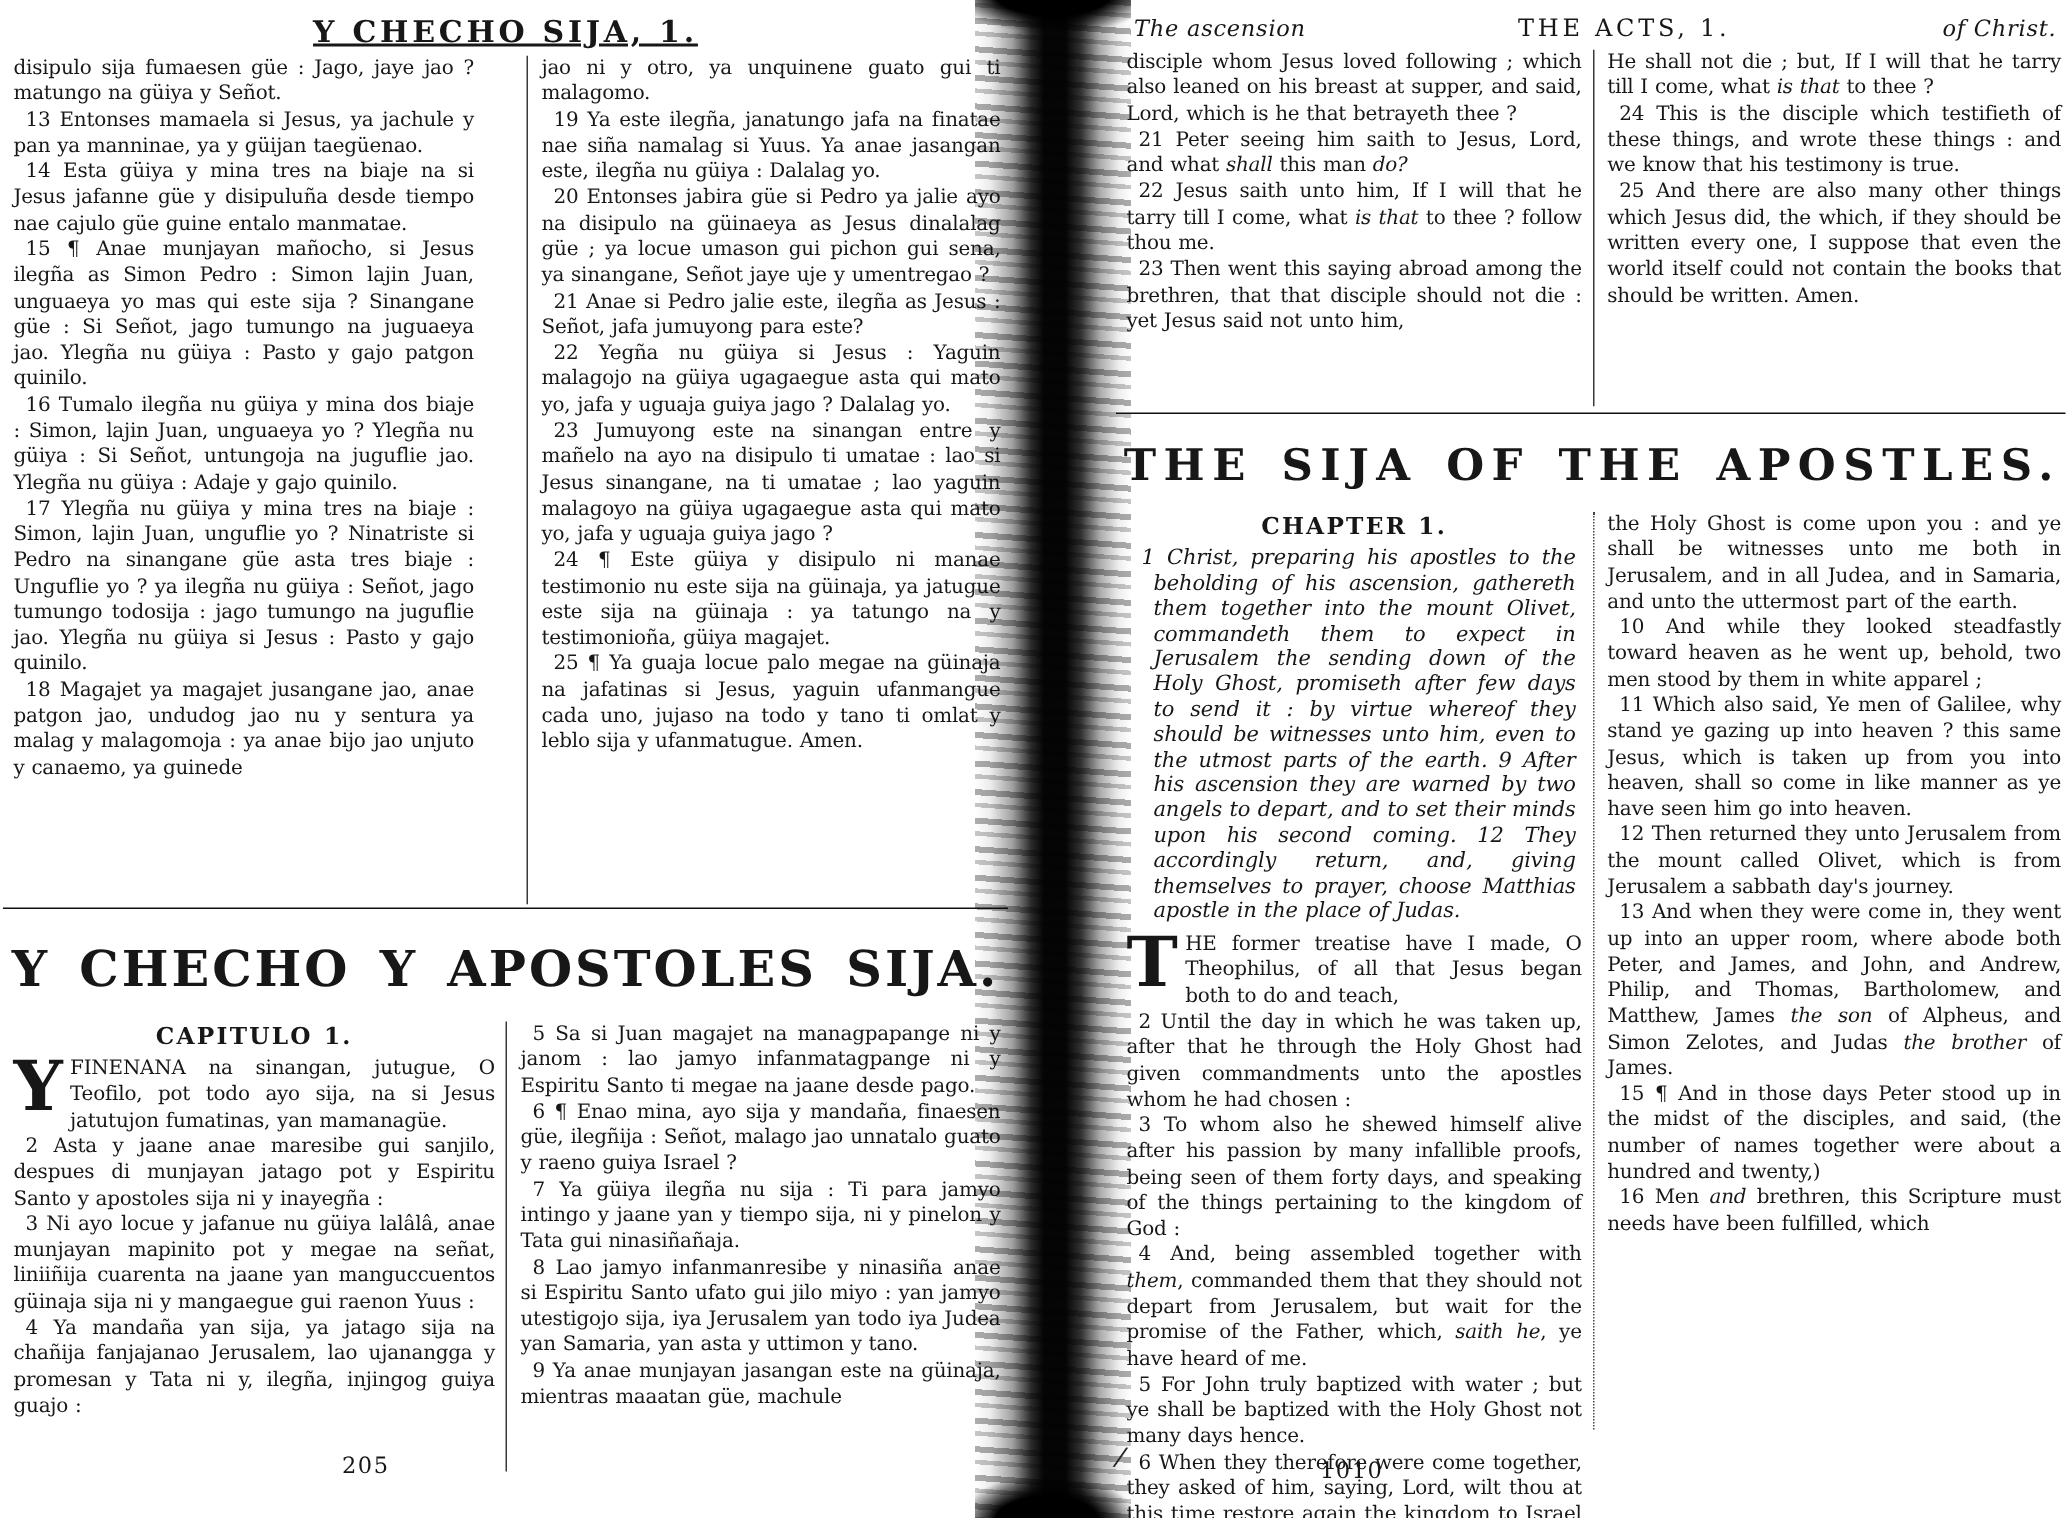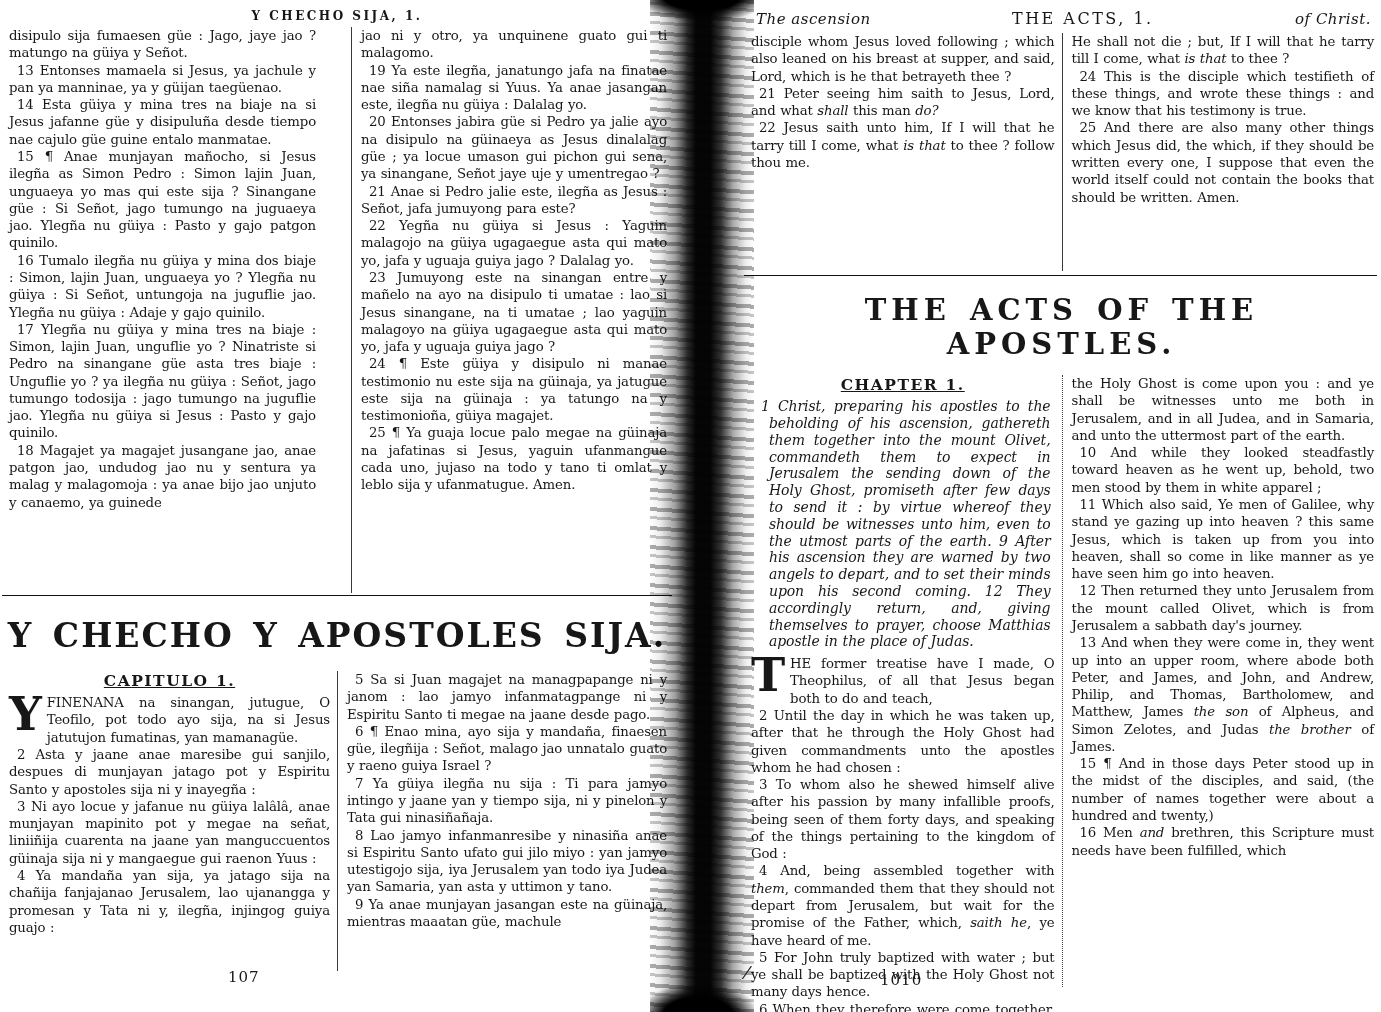--- a/index.html
+++ b/index.html
@@ -8,22 +8,22 @@
     position:relative;
     background:#ffffff;
     font-family:"DejaVu Serif","Liberation Serif",serif;
     color:#171717;
   }
   .page { position:absolute; top:0; height:1012px; }
   #left-page  { left:0;   width:674px; }
   #right-page { left:742px; width:639px; }
 
   .running-header-center {
-    text-align:center; font-weight:bold; font-size:12px;
-    letter-spacing:2.5px; padding-top:9px;
+    text-align:center; font-weight:bold; font-size:20px;
+    letter-spacing:2.5px; padding-top:9px;text-decoration:underline;
   }
   .rp-header {
     display:flex; justify-content:space-between; align-items:baseline;
     padding:9px 10px 0 14px;
   }
   .rp-header .ital { font-style:italic; font-size:15px; letter-spacing:0.5px; }
   .rp-header .caps { font-weight:normal; font-size:16px; letter-spacing:2.5px; }
 
   .cols { display:flex; align-items:stretch; }
   .col {
@@ -39,21 +39,21 @@
   #left-s1 { margin-top:4px; height:566px; overflow:hidden;gap:28px; }
   #left-rule { border-top:1.5px solid #111; margin:2px 2px 0 2px; }
   #left-title {
     text-align:center; font-weight:bold; font-size:33px;
     letter-spacing:2px; margin-top:20px; word-spacing:6px;
   }
   #left-s2 { margin-top:16px; height:300px; }
 
   .chapter-heading {
     text-align:center; font-weight:600; font-size:15.5px;
-    letter-spacing:1.5px; text-indent:0; margin-bottom:3px;text-decoration:underline;
+    letter-spacing:1.5px; text-indent:0; margin-bottom:3px;
   }
 
   .dropcap-para { text-indent:0; }
   .dropcap {
     float:left; font-weight:bold; font-size:46px; line-height:34px;
     padding:3px 5px 0 0;
   }
 
   #right-s1 { margin-top:5px; height:238px; overflow:hidden; }
   #right-rule { border-top:1.5px solid #111; margin:4px 4px 0 2px; }
@@ -144,49 +144,50 @@
     </div>
     <div class="col second verses">
         <p class="verse">5 Sa si Juan magajet na managpapange ni y janom : lao jamyo infanmatagpange ni y Espiritu Santo ti megae na jaane desde pago.</p>
         <p class="verse">6 ¶ Enao mina, ayo sija y mandaña, finaesen güe, ilegñija : Señot, malago jao unnatalo guato y raeno guiya Israel ?</p>
         <p class="verse">7 Ya güiya ilegña nu sija : Ti para jamyo intingo y jaane yan y tiempo sija, ni y pinelon y Tata gui ninasiñañaja.</p>
         <p class="verse">8 Lao jamyo infanmanresibe y ninasiña anae si Espiritu Santo ufato gui jilo miyo : yan jamyo utestigojo sija, iya Jerusalem yan todo iya Judea yan Samaria, yan asta y uttimon y tano.</p>
         <p class="verse">9 Ya anae munjayan jasangan este na güinaja, mientras maaatan güe, machule</p>
       </div>
   </div>
 
-  <div class="page-number" id="left-page-number">107</div>
+  <div class="page-number" id="left-page-number">205</div>
 </div>
 
 <div id="gutter"></div>
 
 <div class="page" id="right-page">
 
   <div class="rp-header">
     <span class="ital">The ascension</span>
     <span class="caps">THE ACTS, 1.</span>
     <span class="ital">of Christ.</span>
   </div>
 
   <div class="cols" id="right-s1">
     <div class="col verses cont-first">
         <p class="verse">disciple whom Jesus loved following ; which also leaned on his breast at supper, and said, Lord, which is he that betrayeth thee ?</p>
         <p class="verse">21 Peter seeing him saith to Jesus, Lord, and what <i>shall</i> this man <i>do?</i></p>
         <p class="verse">22 Jesus saith unto him, If I will that he tarry till I come, what <i>is that</i> to thee ? follow thou me.</p>
+        <p class="verse">23 Then went this saying abroad among the brethren, that that disciple should not die : yet Jesus said not unto him,</p>
       </div>
     <div class="col second verses cont-first">
         <p class="verse">He shall not die ; but, If I will that he tarry till I come, what <i>is that</i> to thee ?</p>
         <p class="verse">24 This is the disciple which testifieth of these things, and wrote these things : and we know that his testimony is true.</p>
         <p class="verse">25 And there are also many other things which Jesus did, the which, if they should be written every one, I suppose that even the world itself could not contain the books that should be written.  Amen.</p>
       </div>
   </div>
 
   <div id="right-rule"></div>
 
-  <div id="right-title">THE ACTS OF THE APOSTLES.</div>
+  <div id="right-title">THE SIJA OF THE APOSTLES.</div>
 
   <div class="cols" id="right-s2">
     <div class="col">
       <p class="chapter-heading">CHAPTER 1.</p>
       <p class="chapter-summary">1 Christ, preparing his apostles to the beholding of his ascension, gathereth them together into the mount Olivet, commandeth them to expect in Jerusalem the sending down of the Holy Ghost, promiseth after few days to send it : by virtue whereof they should be witnesses unto him, even to the utmost parts of the earth.  9 After his ascension they are warned by two angels to depart, and to set their minds upon his second coming.  12 They accordingly return, and, giving themselves to prayer, choose Matthias apostle in the place of Judas.</p>
       <p class="verse dropcap-para">
         <span class="dropcap">T</span><span>HE former treatise have I made, O Theophilus, of all that Jesus began both to do and teach,</span>
       </p>
       <div class="verses">
           <p class="verse">2 Until the day in which he was taken up, after that he through the Holy Ghost had given commandments unto the apostles whom he had chosen :</p>

